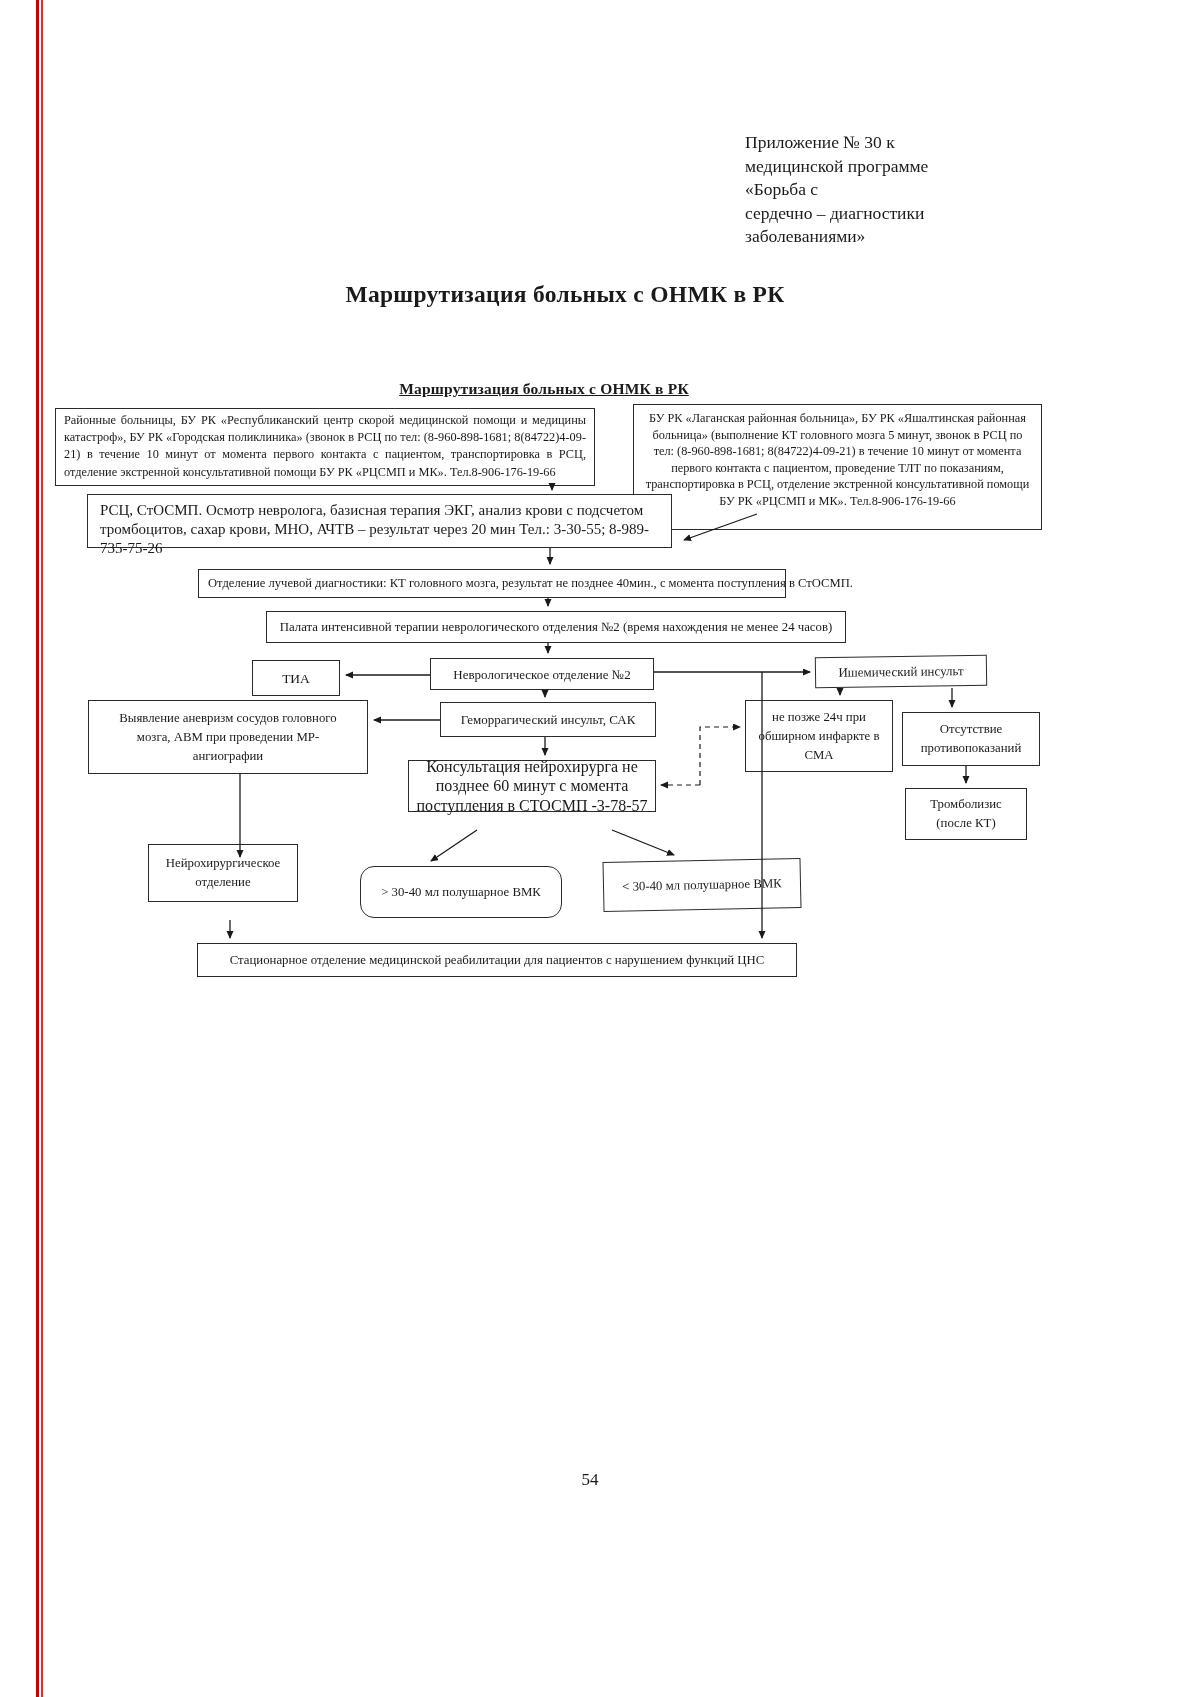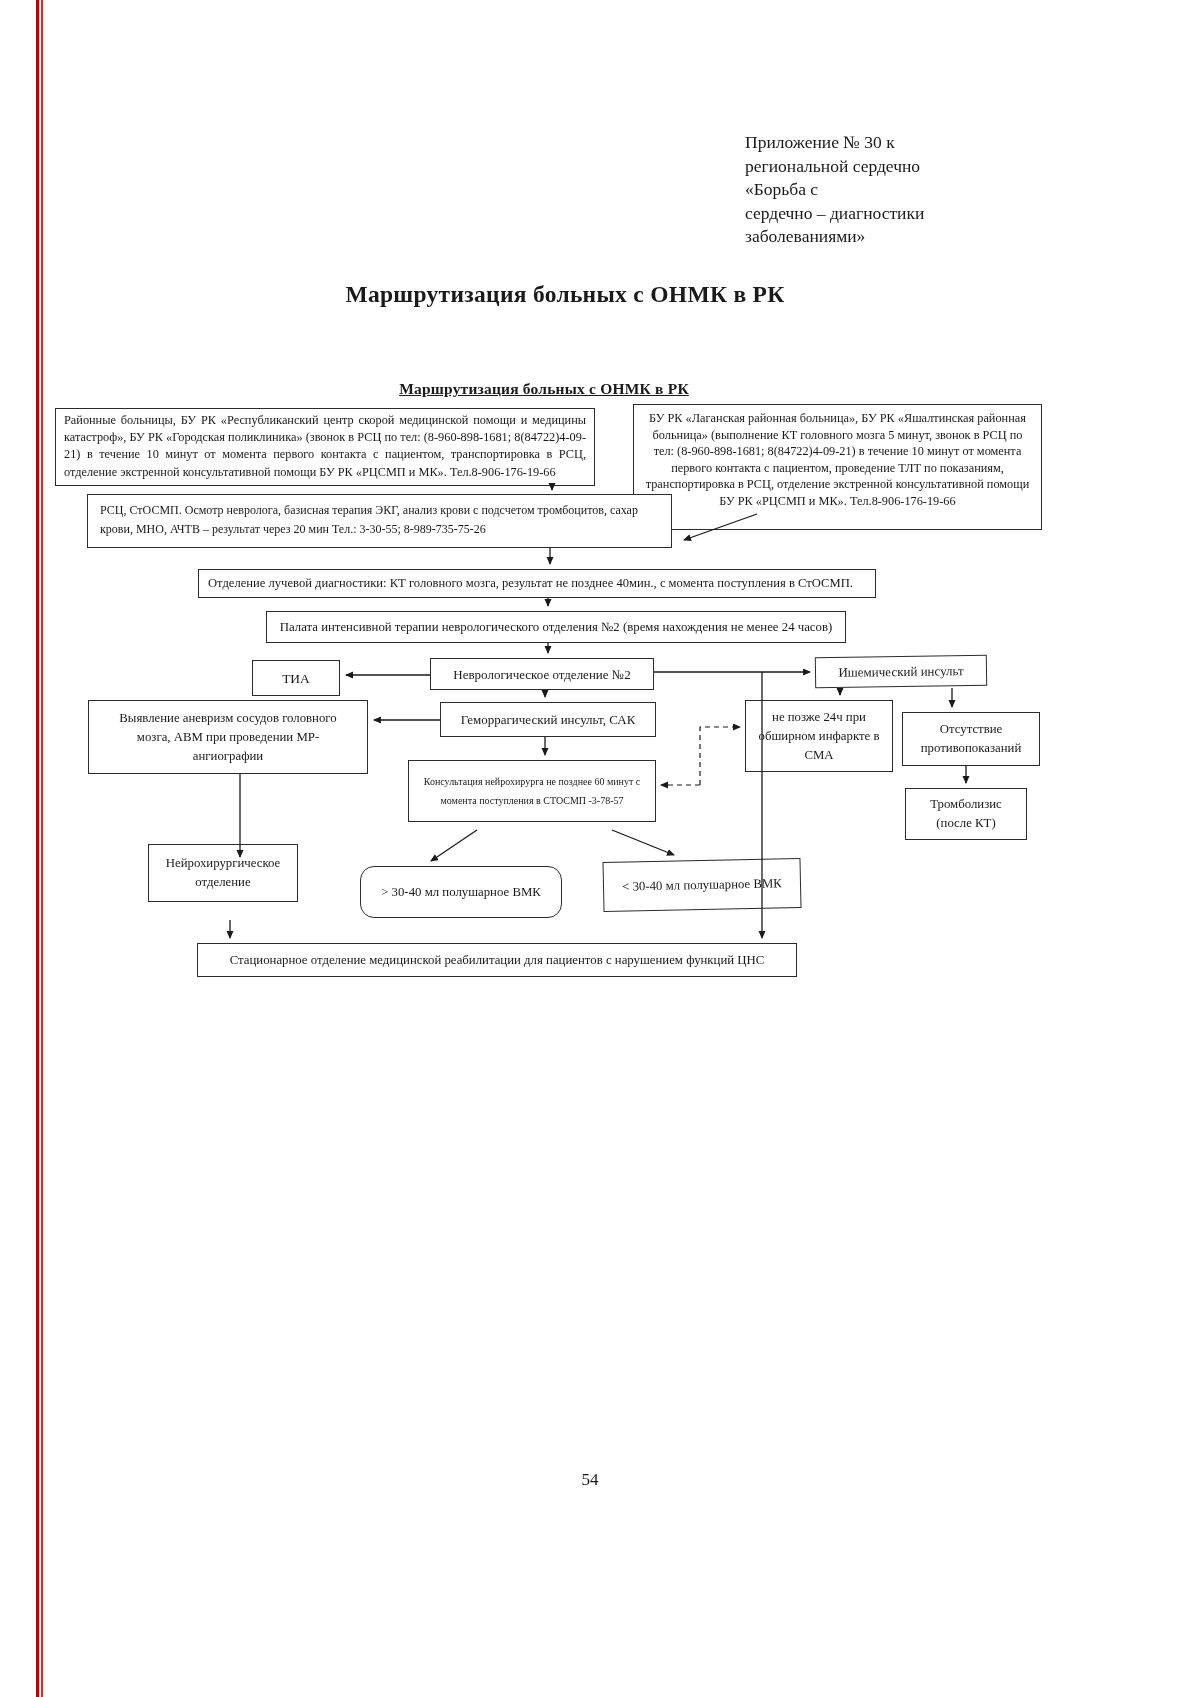--- a/index.html
+++ b/index.html
@@ -34,31 +34,31 @@
     font-size:12.8px;line-height:19px;
   }
   .box.flexc{display:flex;align-items:center;justify-content:center;text-align:center;}
   .box.flexl{display:flex;align-items:center;justify-content:flex-start;text-align:left;}
   .nowrap{white-space:nowrap;}
   #boxA{left:55px;top:408px;width:540px;height:78px;padding:3px 8px;
         font-size:12.3px;line-height:17.2px;text-align:justify;}
   #boxB{left:633px;top:404px;width:409px;height:126px;padding:5px 8px;
         font-size:12.3px;line-height:16.5px;text-align:center;}
   #boxC{left:87px;top:494px;width:585px;height:54px;padding:6px 12px;
-        font-size:12px;line-height:19px;text-align:left;}
-  #boxD{left:198px;top:569px;width:678px;height:29px;padding-left:9px;font-size:12.6px;}
+        font-size:15px;line-height:19px;text-align:left;}
+  #boxD{left:198px;top:569px;width:588px;height:29px;padding-left:9px;font-size:12.6px;}
   #boxE{left:240px;top:611px;width:580px;height:32px;font-size:12.8px;margin-left:26px;}
   #boxTIA{left:252px;top:660px;width:88px;height:36px;font-size:13.5px;}
   #boxNeuro{left:430px;top:658px;width:224px;height:32px;font-size:13px;}
   #boxIsch{left:815px;top:656px;width:172px;height:31px;font-size:13px;transform:rotate(-0.8deg);}
   #boxAneur{left:88px;top:700px;width:280px;height:74px;padding:0 26px;}
   #boxHemor{left:440px;top:702px;width:216px;height:35px;font-size:13px;}
   #boxLate24{left:745px;top:700px;width:148px;height:72px;padding:0 6px;}
   #boxNoContra{left:902px;top:712px;width:138px;height:54px;padding:0 10px;}
-  #boxConsult{left:408px;top:760px;width:248px;height:62px;padding:0 6px;font-size:10px;line-height:19.5px;}
+  #boxConsult{left:408px;top:760px;width:248px;height:52px;padding:0 6px;font-size:16px;line-height:19.5px;}
   #boxTrombo{left:905px;top:788px;width:122px;height:52px;padding:0 8px;}
   #boxNeurosurg{left:148px;top:844px;width:150px;height:58px;padding:0 8px;}
   #boxGt{left:360px;top:866px;width:202px;height:52px;border-radius:14px;}
   #boxLt{left:603px;top:860px;width:198px;height:50px;transform:rotate(-1.2deg);}
   #boxRehab{left:197px;top:943px;width:600px;height:34px;}
   .page-number{
     position:absolute;left:555px;top:1470px;width:70px;
     text-align:center;font-size:17px;
   }
   #arrow-layer{position:absolute;left:0;top:0;pointer-events:none;}
@@ -66,21 +66,21 @@
   .adash{stroke:#1a1a1a;stroke-width:1.2;fill:none;stroke-dasharray:5 4;}
 </style>
 </head>
 <body>
 
 <div class="redline" style="left:36px;width:3px;background:#c40000;"></div>
 <div class="redline" style="left:41px;width:2px;background:#cf3333;"></div>
 
 <div class="appendix">
   <div>Приложение № 30 к</div>
-  <div>региональной сердечно</div>
+  <div>медицинской программе</div>
   <div>«Борьба с</div>
   <div>сердечно – диагностики</div>
   <div>заболеваниями»</div>
 </div>
 
 <div class="page-title">Маршрутизация больных с ОНМК в РК</div>
 
 <div class="chart-subtitle">Маршрутизация больных с ОНМК в РК</div>
 
 <div class="box" id="boxA">

